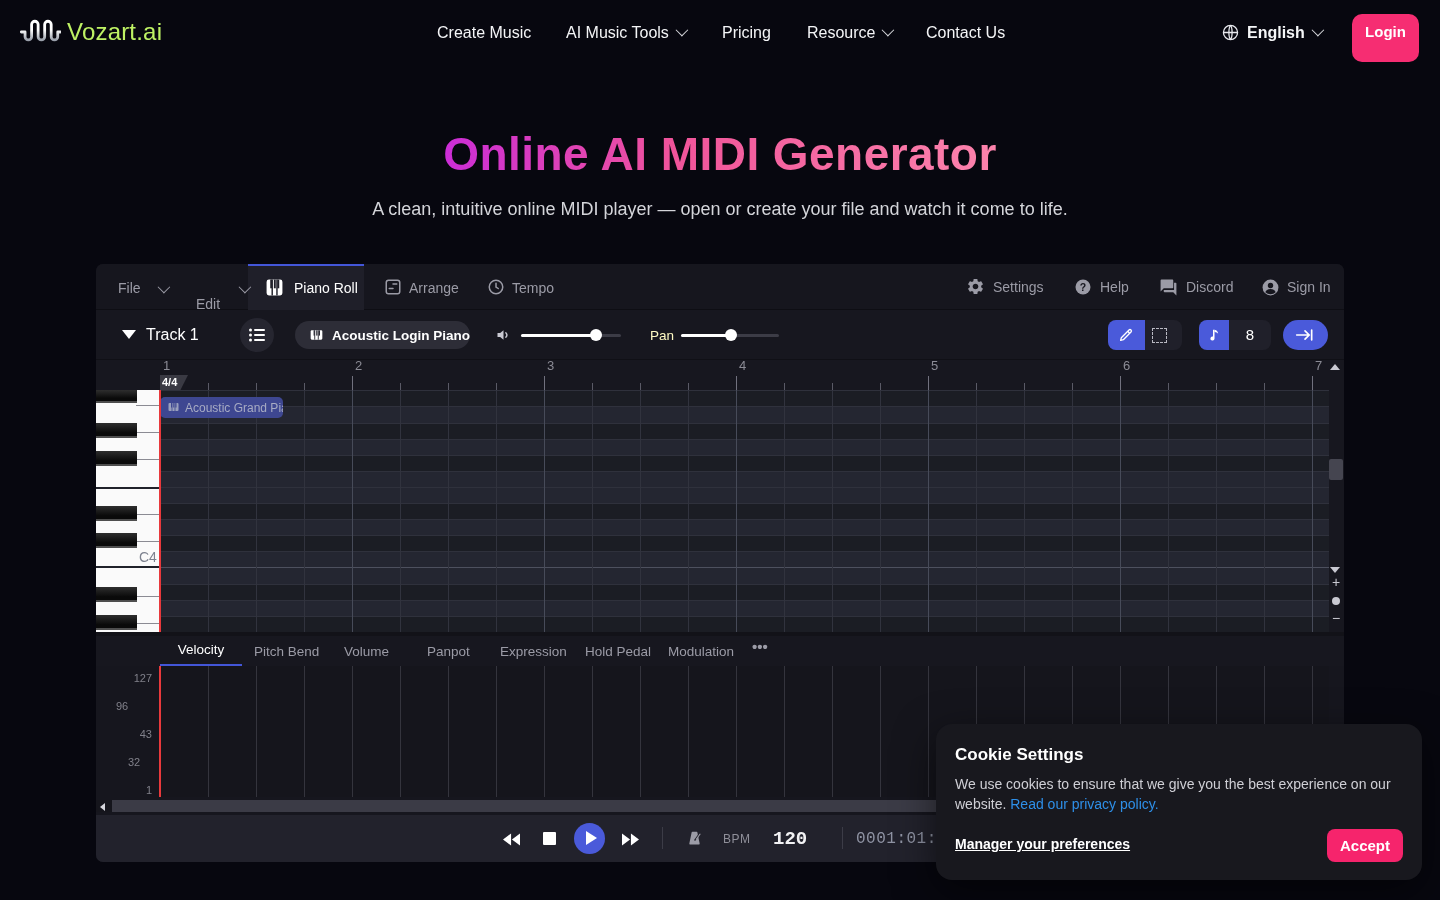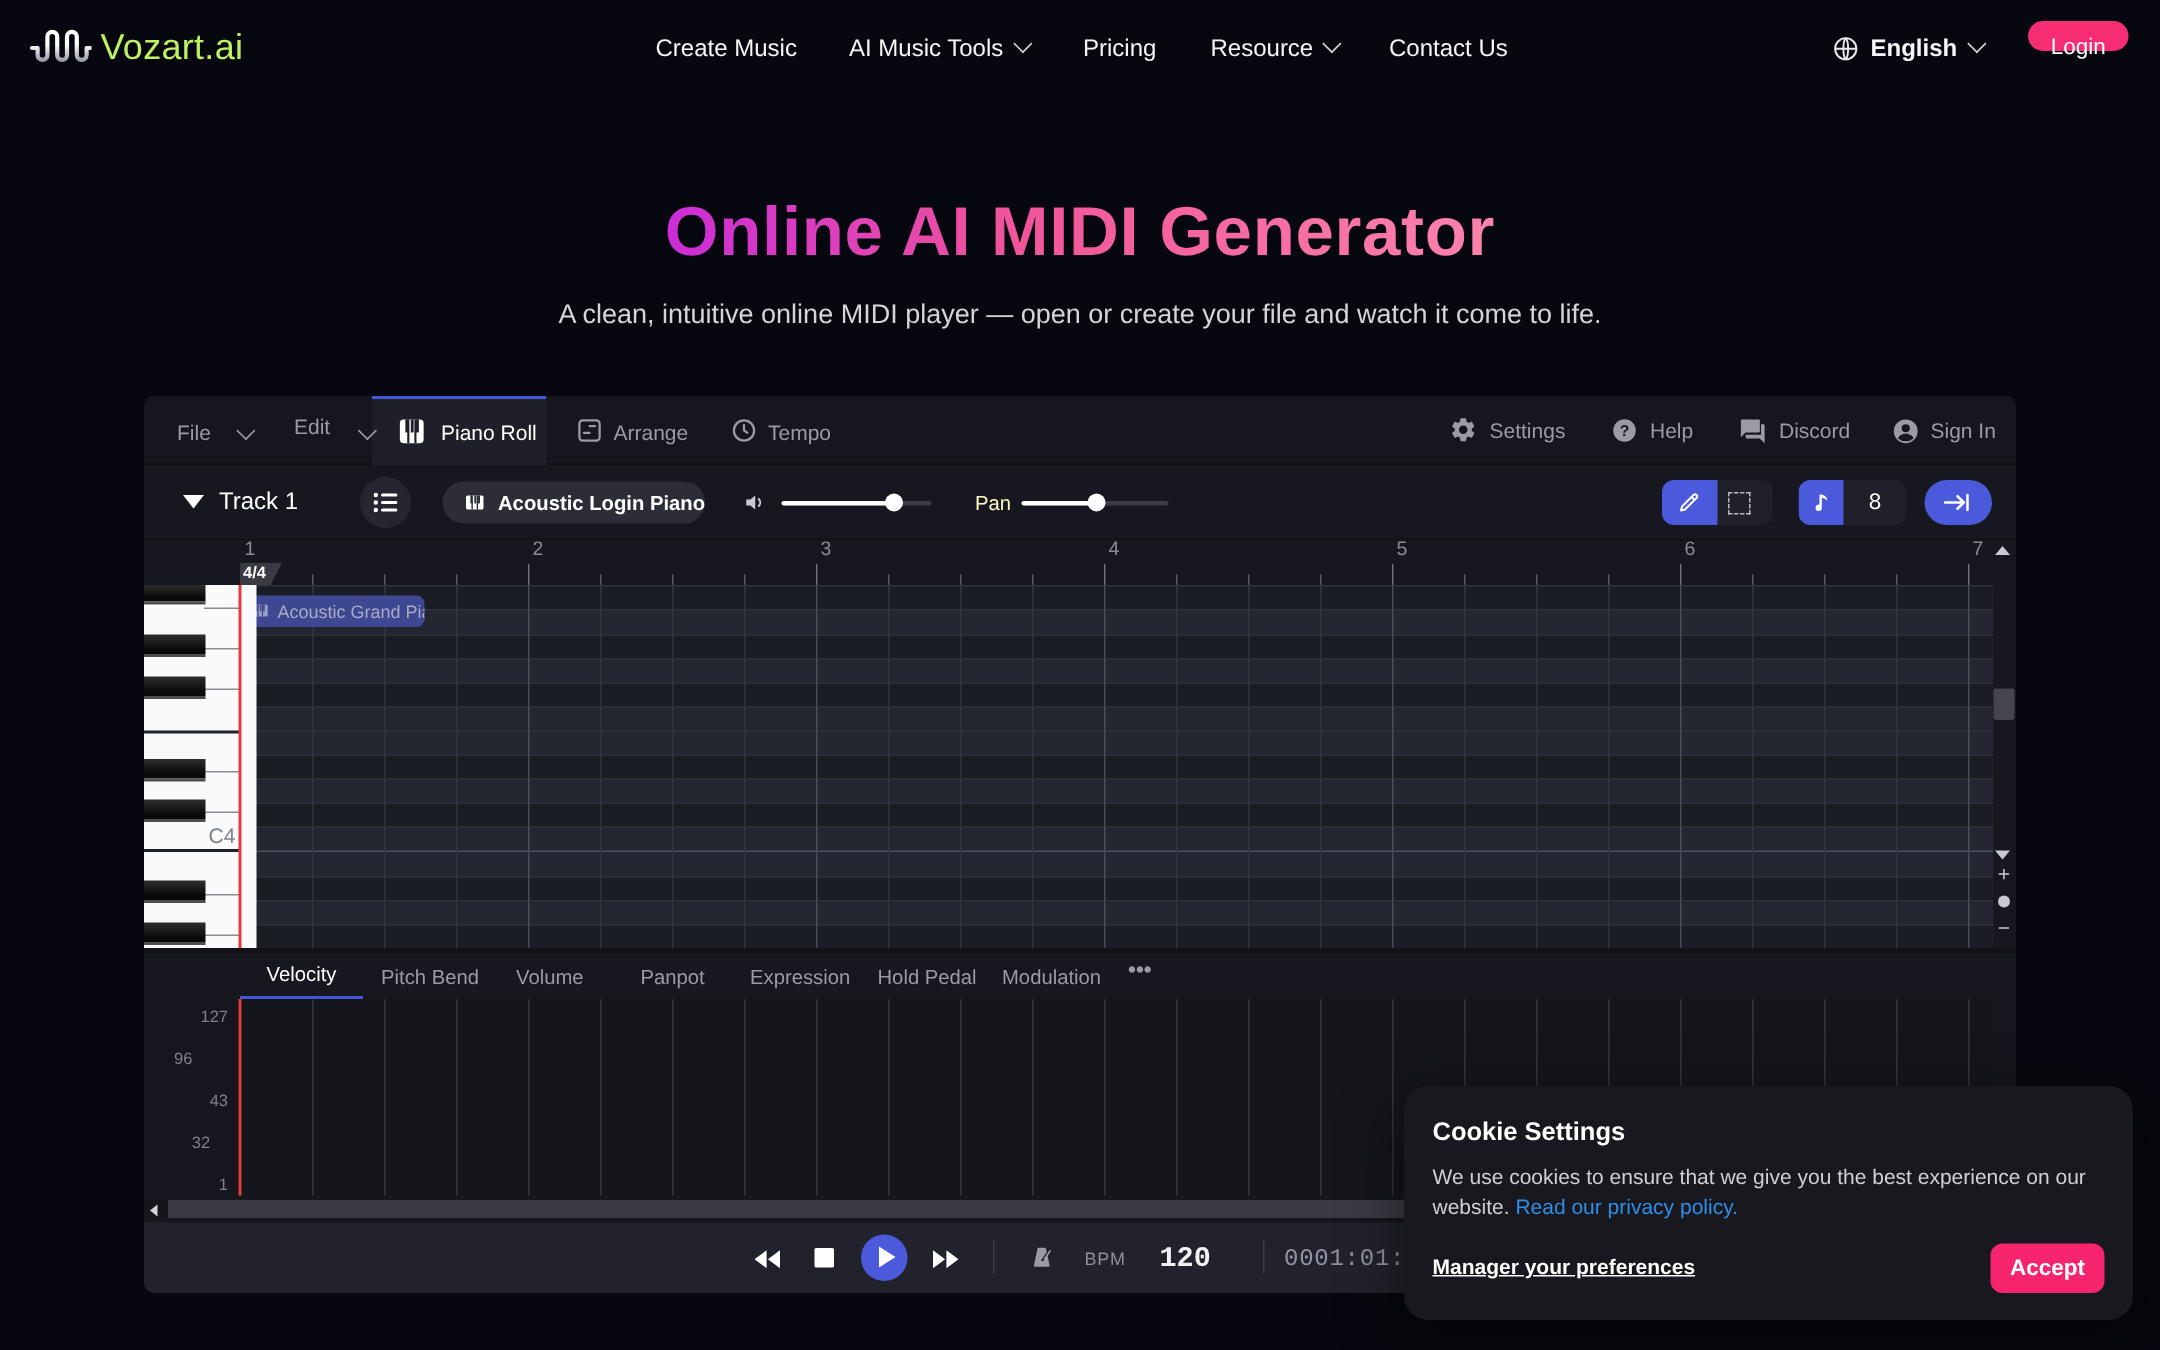--- a/index.html
+++ b/index.html
@@ -34,32 +34,32 @@
 <div class="nav-link" style="left:566px">AI Music Tools<span class="chev"></span></div>
 <div class="nav-link" style="left:722px">Pricing</div>
 <div class="nav-link" style="left:807px">Resource<span class="chev"></span></div>
 <div class="nav-link" style="left:926px">Contact Us</div>
 
 <svg class="abs" style="left:1222px;top:24px" width="17" height="17" viewBox="0 0 24 24" fill="none" stroke="#e8e9ee" stroke-width="1.8">
     <circle cx="12" cy="12" r="10"></circle>
     <path d="M2 12h20M12 2c3 3.5 3 16.5 0 20M12 2c-3 3.5-3 16.5 0 20"></path>
   </svg>
 <div class="nav-link" style="left:1247px;top:24px;font-weight:700">English<span class="chev"></span></div>
-<div class="abs" style="left:1352px;top:14px;width:67px;height:20px;background:#f62d72;border-radius:10px;color:#fff;font-size:15px;font-weight:400;text-align:center;line-height:36px">Login</div>
+<div class="abs" style="left:1352px;top:14px;width:67px;height:48px;background:#f62d72;border-radius:10px;color:#fff;font-size:15px;font-weight:700;text-align:center;line-height:36px">Login</div>
 
 <div class="abs" style="left:50%;top:127px;transform:translateX(-50%);font-size:46px;font-weight:700;white-space:nowrap;letter-spacing:.45px;background:linear-gradient(90deg,#cb2dd7 0%,#f0549a 42%,#fc83ac 100%);-webkit-background-clip:text;background-clip:text;color:transparent">Online AI MIDI Generator</div>
 <div class="abs" style="left:0;right:0;top:199px;text-align:center;font-size:18px;color:#d4d5da">A clean, intuitive online MIDI player — open or create your file and watch it come to life.</div>
 
 <div id="panel">
 
   <div class="abs" style="left:0;top:0;width:1248px;height:46px;background:#16161e;border-bottom:1px solid #0e0e14"></div>
   <div class="abs" style="left:152px;top:0;width:116px;height:46px;background:#1f1f29;border-top:2px solid #4356d8"></div>
   <div class="abs gray" style="left:22px;top:16px;font-size:14px">File</div>
   <span class="chev abs" style="left:55px;top:20px;border-color:#9b9ba6"></span>
-  <div class="abs gray" style="left:100px;top:12px;font-size:14px">Edit</div>
+  <div class="abs gray" style="left:100px;top:32px;font-size:14px">Edit</div>
   <span class="chev abs" style="left:136px;top:20px;border-color:#9b9ba6"></span>
 
   <svg class="abs" style="left:169px;top:14px" width="19" height="19" viewBox="0 0 24 24">
       <rect x="2" y="2" width="20" height="20" rx="3" fill="#fff"></rect>
       <rect x="8.2" y="2" width="1.8" height="20" fill="#1f1f29"></rect>
       <rect x="14.2" y="2" width="1.8" height="20" fill="#1f1f29"></rect>
       <rect x="6.6" y="2" width="2.4" height="11" fill="#1f1f29"></rect>
       <rect x="11.2" y="2" width="2.4" height="11" fill="#1f1f29"></rect>
       <rect x="15.6" y="2" width="2.4" height="11" fill="#1f1f29"></rect>
     </svg>
@@ -244,21 +244,21 @@
           <rect x="8.2" y="4" width="1.6" height="16" fill="#3e4791"></rect>
           <rect x="14.2" y="4" width="1.6" height="16" fill="#3e4791"></rect>
           <rect x="7" y="4" width="2.2" height="9" fill="#3e4791"></rect>
           <rect x="11.5" y="4" width="2.2" height="9" fill="#3e4791"></rect>
           <rect x="15.8" y="4" width="2.2" height="9" fill="#3e4791"></rect>
         </svg>
       <div class="abs" style="left:25px;top:4.5px;font-size:12px;color:#a7abc4;white-space:nowrap">Acoustic Grand Pia</div>
     </div>
   </div>
 
-  <div class="abs" style="left:0;top:126px;width:75px;height:242px;background:#fafafa;overflow:hidden">
+  <div class="abs" style="left:0;top:126px;width:64px;height:242px;background:#fafafa;overflow:hidden">
 
     <div class="abs" style="left:0;top:96.5px;width:64px;height:2px;background:#20222a"></div>
     <div class="abs" style="left:0;top:176px;width:64px;height:2px;background:#20222a"></div>
 
     <div class="abs" style="left:40px;top:14.5px;width:24px;height:1px;background:#8b8b93"></div>
     <div class="abs" style="left:40px;top:41.8px;width:24px;height:1px;background:#8b8b93"></div>
     <div class="abs" style="left:40px;top:69.1px;width:24px;height:1px;background:#8b8b93"></div>
     <div class="abs" style="left:40px;top:124.1px;width:24px;height:1px;background:#8b8b93"></div>
     <div class="abs" style="left:40px;top:151.4px;width:24px;height:1px;background:#8b8b93"></div>
     <div class="abs" style="left:40px;top:205.9px;width:24px;height:1px;background:#8b8b93"></div>

